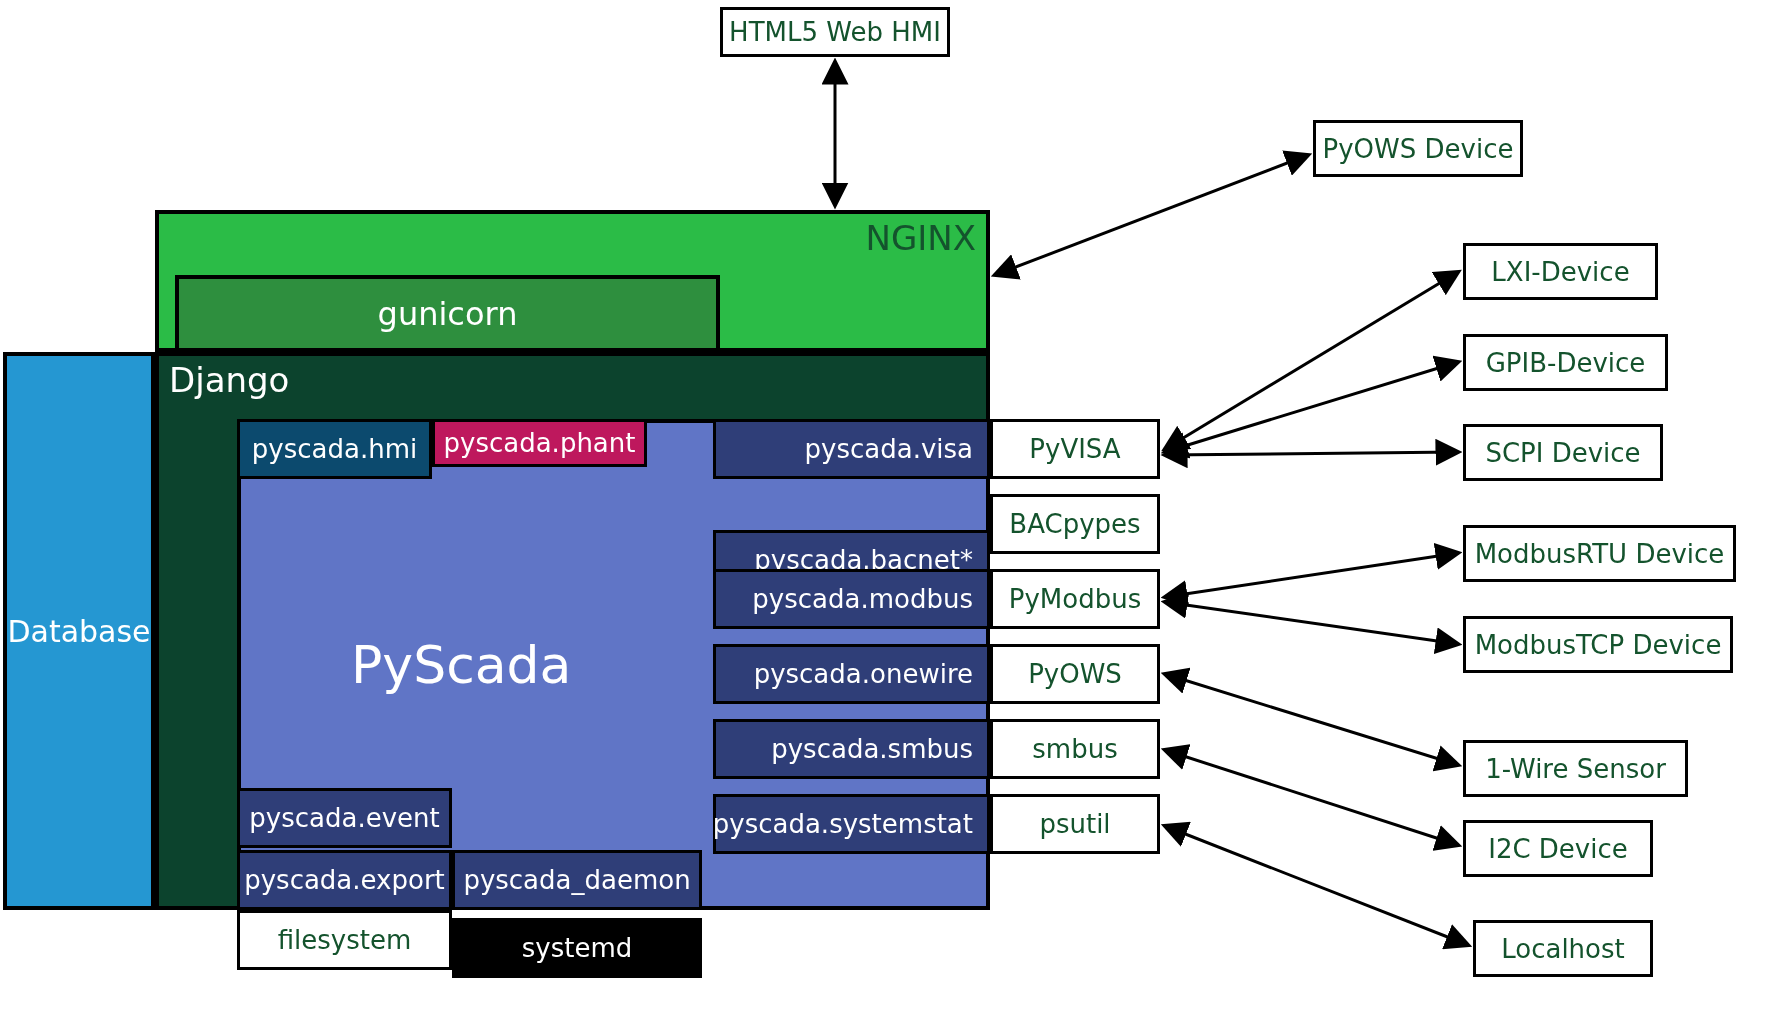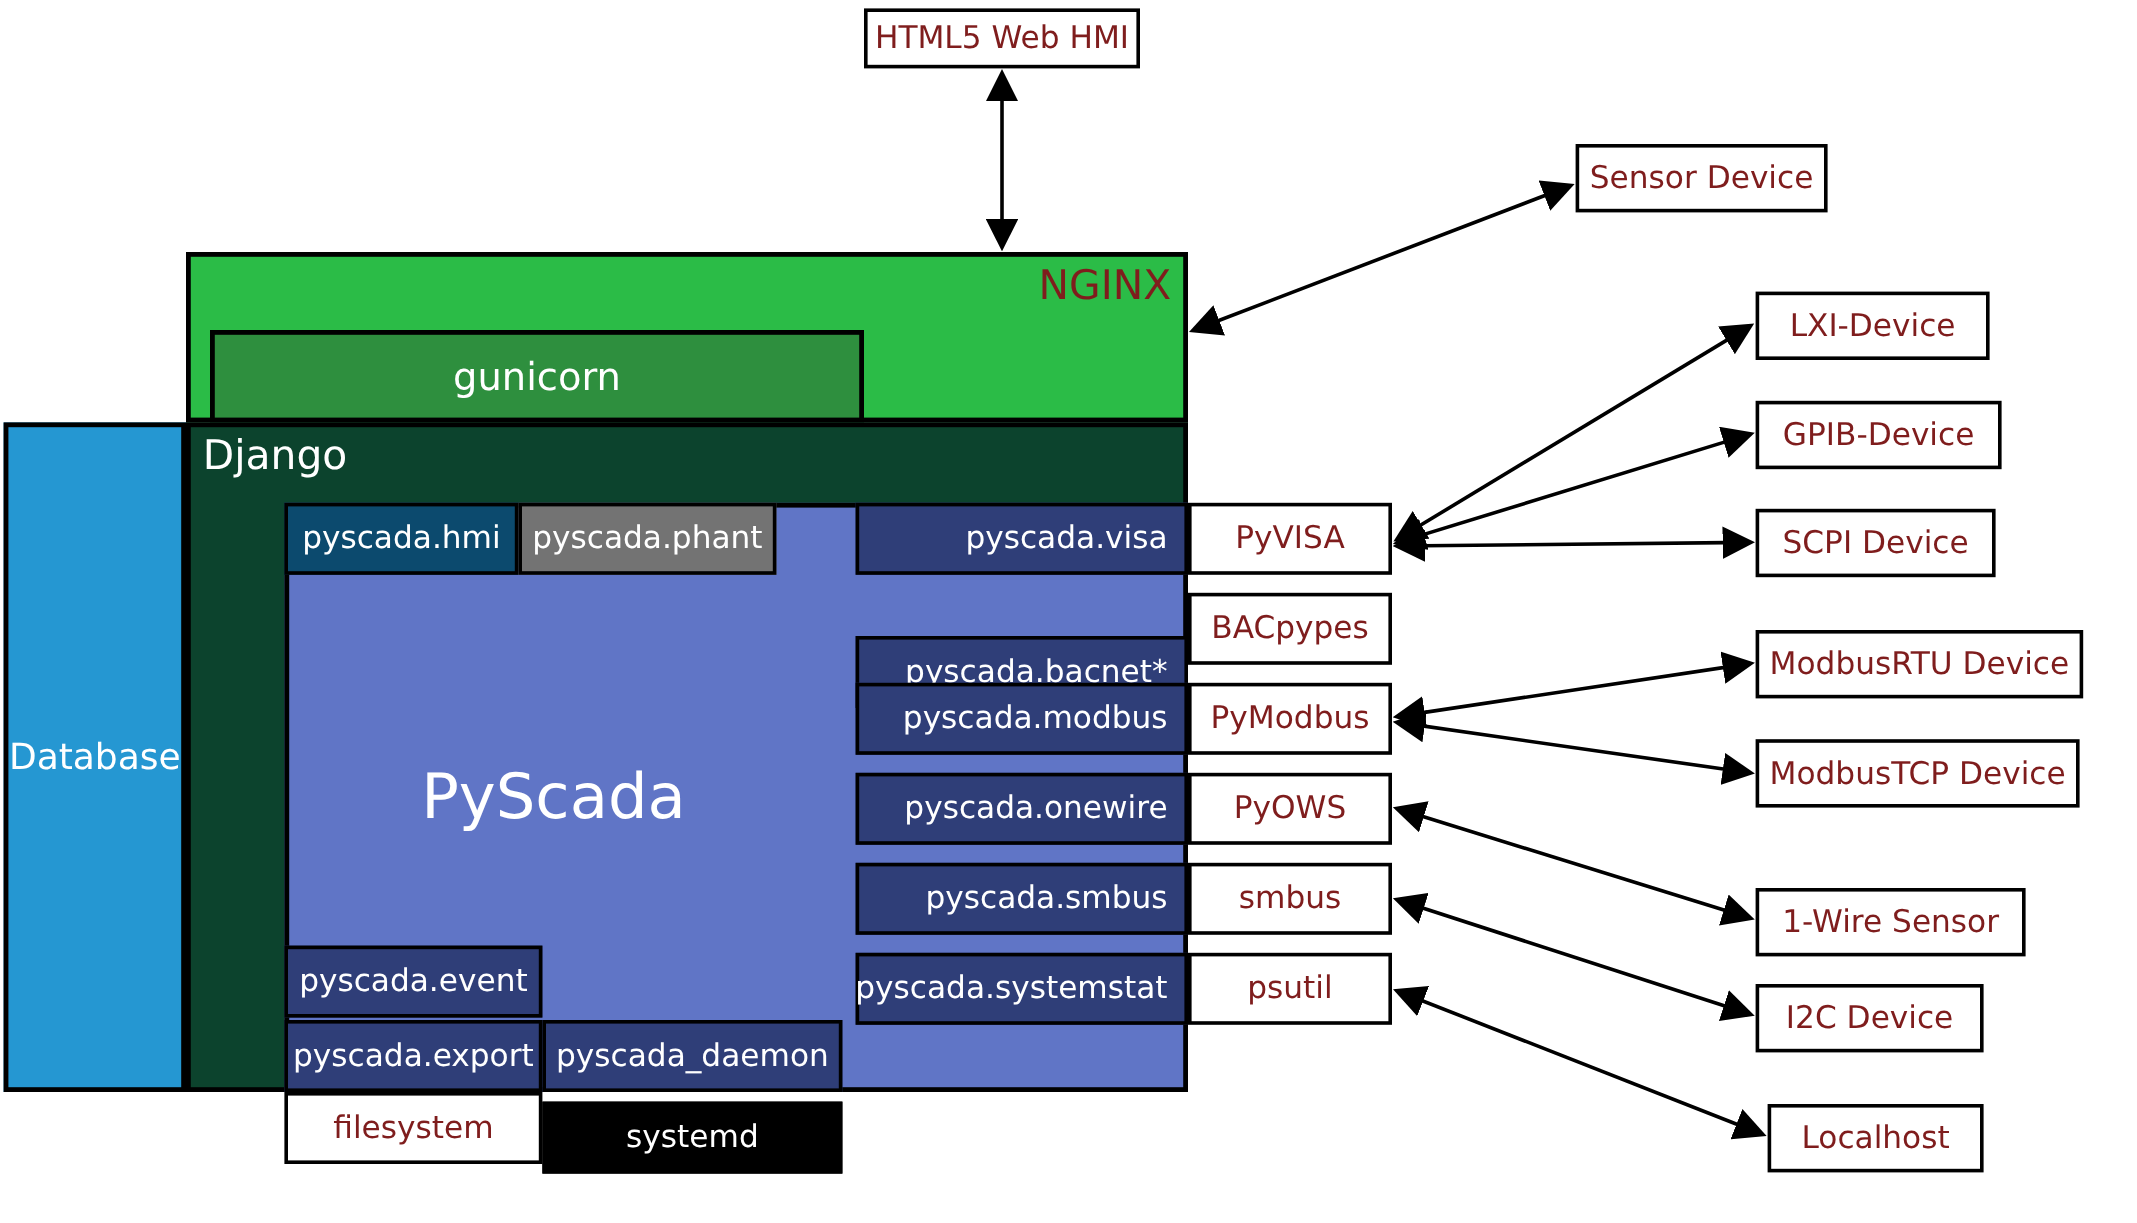--- a/index.html
+++ b/index.html
@@ -12,21 +12,21 @@
     position: relative;
   }
   .box {
     position: absolute;
     border: 3px solid #000;
     box-sizing: border-box;
     display: flex;
     align-items: center;
     justify-content: center;
     font-size: 26px;
-    color: #7f1d1d;
+    color: #14532d;
     background: #fff;
   }
   .label-tl {
     justify-content: flex-start;
     align-items: flex-start;
     padding: 4px 10px;
   }
   .label-tr {
     justify-content: flex-end;
     align-items: flex-start;
@@ -64,21 +64,21 @@
   <span>Database</span>
 </div>
 
 <div class="box white" style="left:237px; top:419px; width:753px; height:491px; background:#6075c6; font-size:52px; border-width:4px; justify-content:flex-start; padding-left:110px;">
   <span>PyScada</span>
 </div>
 
 <div class="box white" style="left:237px; top:419px; width:195px; height:60px; background:#0c4a6e;">
   <span>pyscada.hmi</span>
 </div>
-<div class="box white" style="left:432px; top:419px; width:215px; height:60px; background:#737373;">
+<div class="box white" style="left:432px; top:419px; width:215px; height:48px; background:#be185d;">
   <span>pyscada.phant</span>
 </div>
 
 <div class="box white" style="left:713px; top:419px; width:277px; height:60px; background:#2f3e78; justify-content:flex-end; padding-right:14px;">
   <span>pyscada.visa</span>
 </div>
 <div class="box white" style="left:713px; top:494px; width:277px; height:60px; background:#2f3e78; justify-content:flex-end; padding-right:14px;margin-top:36px;">
   <span>pyscada.bacnet*</span>
 </div>
 <div class="box white" style="left:713px; top:569px; width:277px; height:60px; background:#2f3e78; justify-content:flex-end; padding-right:14px;">
@@ -124,21 +124,21 @@
   <span>PyOWS</span>
 </div>
 <div class="box" style="left:990px; top:719px; width:170px; height:60px;">
   <span>smbus</span>
 </div>
 <div class="box" style="left:990px; top:794px; width:170px; height:60px;">
   <span>psutil</span>
 </div>
 
 <div class="box" style="left:1313px; top:120px; width:210px; height:57px;">
-  <span>Sensor Device</span>
+  <span>PyOWS Device</span>
 </div>
 <div class="box" style="left:1463px; top:243px; width:195px; height:57px;">
   <span>LXI-Device</span>
 </div>
 <div class="box" style="left:1463px; top:334px; width:205px; height:57px;">
   <span>GPIB-Device</span>
 </div>
 <div class="box" style="left:1463px; top:424px; width:200px; height:57px;">
   <span>SCPI Device</span>
 </div>

